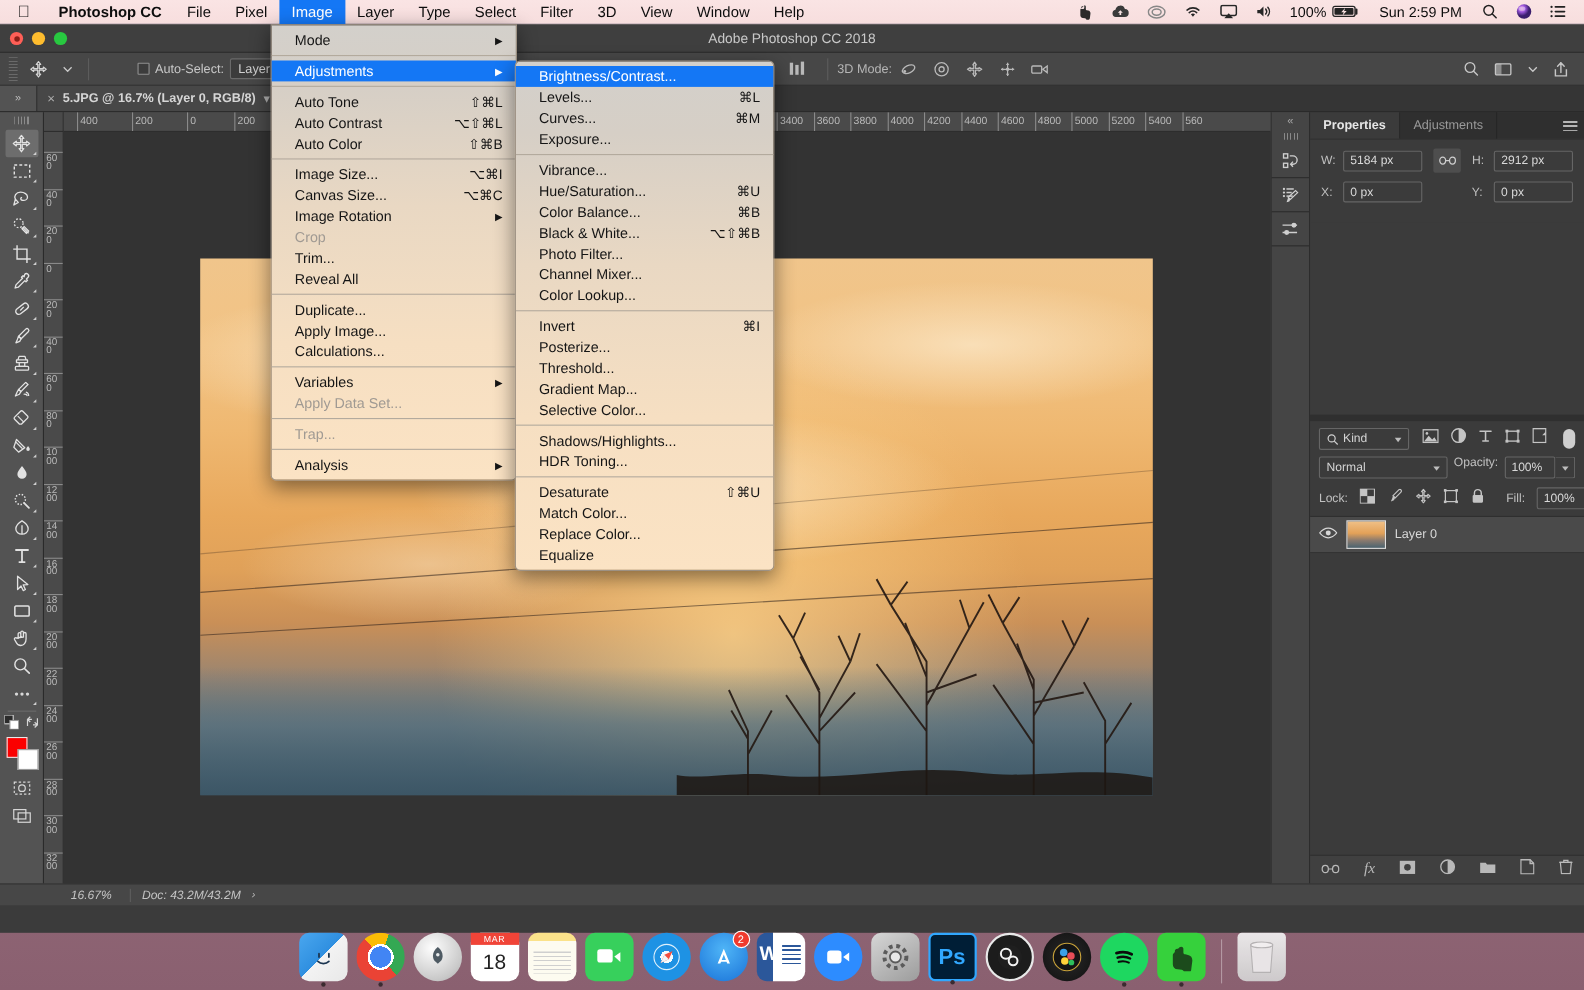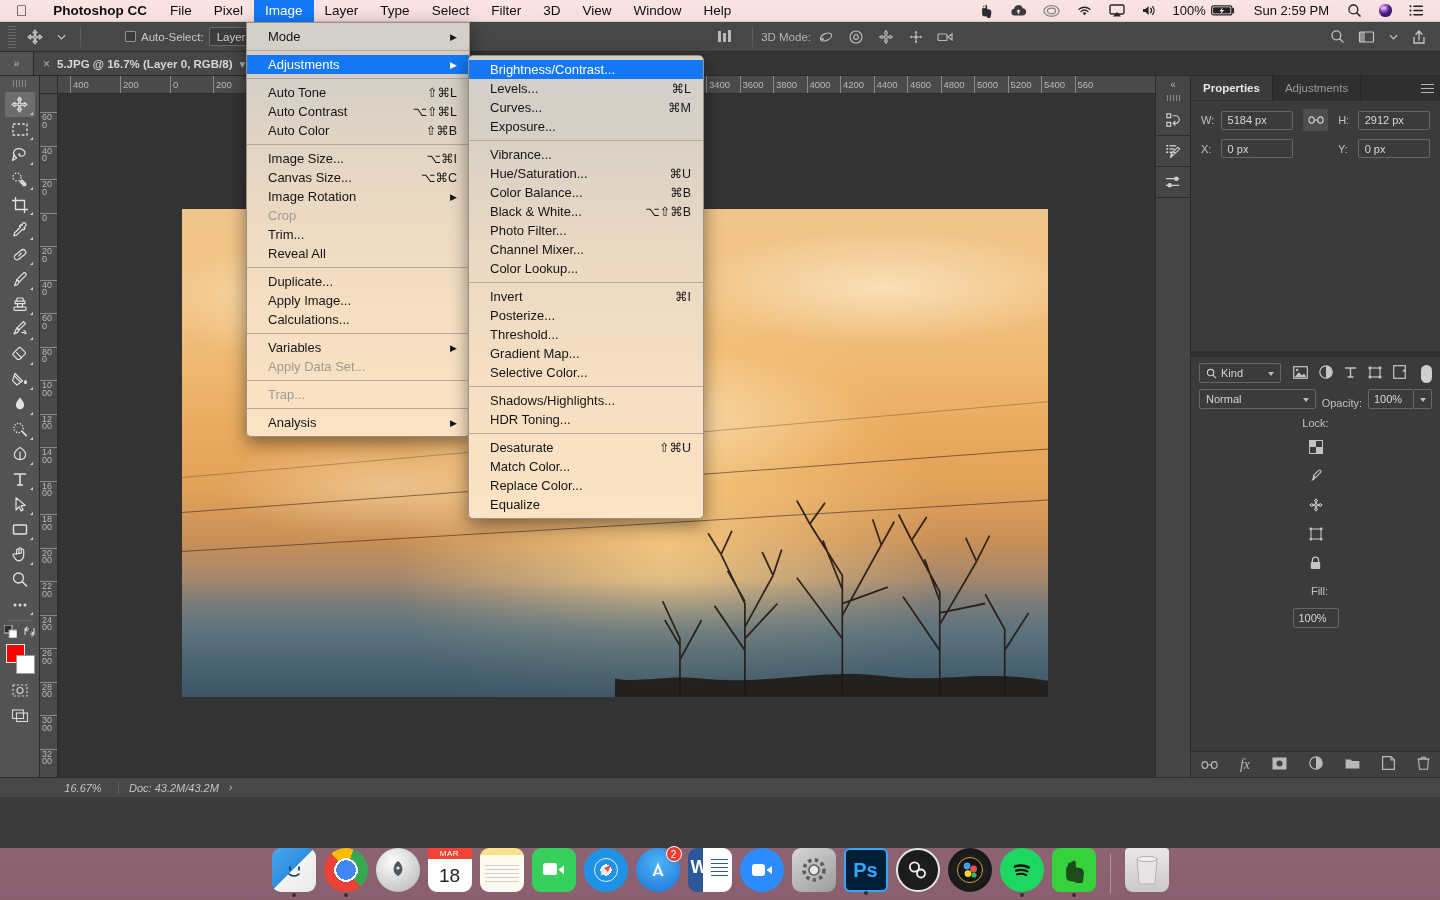--- a/index.html
+++ b/index.html
@@ -201,21 +201,21 @@
   .pfield {
     background:#3b3b3b; border:1px solid #666; border-radius:2px; height:19px;
     width:74px; display:flex;align-items:center; padding:0 6px; color:#d8d8d8; font-size:11px;
   }
   .linkbtn { width:26px;height:22px;background:#4e4e4e;border-radius:2px;
     display:flex;align-items:center;justify-content:center;margin:0 4px;}
 
   .panel-gap { height: 6px; background:#2f2f2f; }
 
   .layers-ctl { padding:6px 8px 0; }
-  .lrow { display:flex; align-items:flex-end; gap:6px; margin-bottom:6px; }
+  .lrow { display:flex; align-items:flex-start; gap:6px; margin-bottom:6px; }
   .kind-select {
     background:#3b3b3b;border:1px solid #666;border-radius:2px;height:20px;
     display:flex;align-items:center;gap:4px;padding:0 18px 0 6px;color:#d4d4d4;font-size:11px;
     position:relative; width:92px;
   }
   .kind-select::after{content:"";position:absolute;right:6px;top:8px;
     border-left:3.5px solid transparent;border-right:3.5px solid transparent;border-top:4px solid #bdbdbd;}
   .filter-icons { display:flex; align-items:center; gap:11px; margin-left:6px; color:#c4c4c4;}
   .toggle-pill { width:11px;height:18px;border-radius:6px;background:#cfcfcf; margin-left:4px;}
   .blend-select {
@@ -225,21 +225,21 @@
   }
   .blend-select::after{content:"";position:absolute;right:6px;top:8px;
     border-left:3.5px solid transparent;border-right:3.5px solid transparent;border-top:4px solid #bdbdbd;}
   .smalllabel { color:#c0c0c0; font-size:11px; }
   .numfield { background:#3b3b3b;border:1px solid #666;border-radius:2px;height:20px;width:46px;
     display:flex;align-items:center;justify-content:flex-start;padding:0 5px;color:#d8d8d8;font-size:11px;}
   .stepper { width:18px;height:20px;border:1px solid #666;border-left:none;border-radius:0 2px 2px 0;
     background:#3b3b3b; position:relative;}
   .stepper::after{content:"";position:absolute;right:5px;top:8px;
     border-left:3.5px solid transparent;border-right:3.5px solid transparent;border-top:4px solid #bdbdbd;}
-  .lockrow { display:flex; align-items:center; gap:11px; padding:2px 8px 6px; color:#c4c4c4;flex-direction:column;}
+  .lockrow { display:flex; align-items:center; gap:11px; padding:2px 8px 6px; color:#c4c4c4;}
   .layer-item {
     display:flex;align-items:center;gap:8px; height:34px; background:#4a4a4a;
     border-top:1px solid #2f2f2f; border-bottom:1px solid #2f2f2f; padding:0 8px;
   }
   .layer-thumb { width:36px;height:26px;border:1px solid #e0e0e0;
     background:linear-gradient(180deg,#f0c086 0%,#e3a158 45%,#8a7a6e 72%,#4a6370 100%);}
   .layer-name { color:#d8d8d8; font-size:11.5px; }
   .layers-empty { flex:1; background:#3b3b3b; }
   .layers-foot {
     height:26px; background:#404040; border-top:1px solid #2e2e2e;
@@ -377,20 +377,28 @@
               <rect x="4.5" y="5.7" width="10.5" height="1.6" rx=".8"></rect>
               <rect x="4.5" y="10.2" width="10.5" height="1.6" rx=".8"></rect>
             </g>
           </svg>
       </div>
     </div>
   </div>
 
   <div class="psapp">
 
+    <div class="ps-titlebar">
+      <div class="traffic">
+        <div class="tl r"></div>
+        <div class="tl y"></div>
+        <div class="tl g"></div>
+      </div>
+      <span>Adobe Photoshop CC 2018</span>
+    </div>
 
     <div class="optbar">
       <div class="grip"></div>
       <div class="opt-tool">
         <svg width="16" height="16" viewBox="0 0 16 16">
             <path d="M8 1 10 3.6H8.7v3.7h3.7V6L15 8l-2.6 2v-1.3H8.7v3.7H10L8 15 6 12.4h1.3V8.7H3.6V10L1 8l2.6-2v1.3h3.7V3.6H6z" fill="none" stroke="#d4d4d4" stroke-width="1.1" stroke-linejoin="round"></path>
           </svg>
       </div>
       <div class="icon-btn">
         <svg width="9" height="6" viewBox="0 0 10 6">
@@ -974,20 +982,30 @@
               </span>
               <span class="smalllabel" style="margin-left:8px;">Fill:</span>
               <span style="display:flex;">
                 <span class="numfield">
                   <span>100%</span>
                 </span>
 
               </span>
             </div>
 
+            <div class="layer-item">
+              <span>
+                <svg width="17" height="11" viewBox="0 0 18 11">
+                    <path d="M9 .8c4.5 0 8.2 4.7 8.2 4.7S13.5 10.2 9 10.2.8 5.5.8 5.5 4.5.8 9 .8z" fill="none" stroke="#d6d6d6" stroke-width="1.1"></path>
+                    <circle cx="9" cy="5.5" r="2.4" fill="#d6d6d6"></circle>
+                  </svg>
+              </span>
+              <span class="layer-thumb"></span>
+              <span class="layer-name">Layer 0</span>
+            </div>
 
             <div class="layers-empty"></div>
 
             <div class="layers-foot">
               <span>
                 <svg width="17" height="10" viewBox="0 0 18 10">
                     <g fill="none" stroke="#b9b9b9" stroke-width="1.2">
                       <path d="M7 5h4"></path>
                       <rect x="1" y="1.4" width="6" height="7.2" rx="3.6"></rect>
                       <rect x="11" y="1.4" width="6" height="7.2" rx="3.6"></rect>

